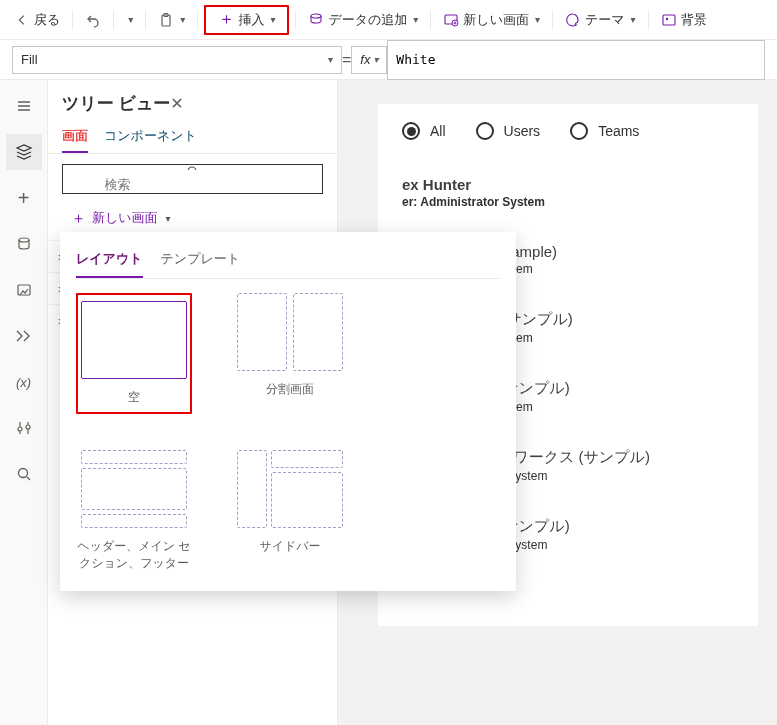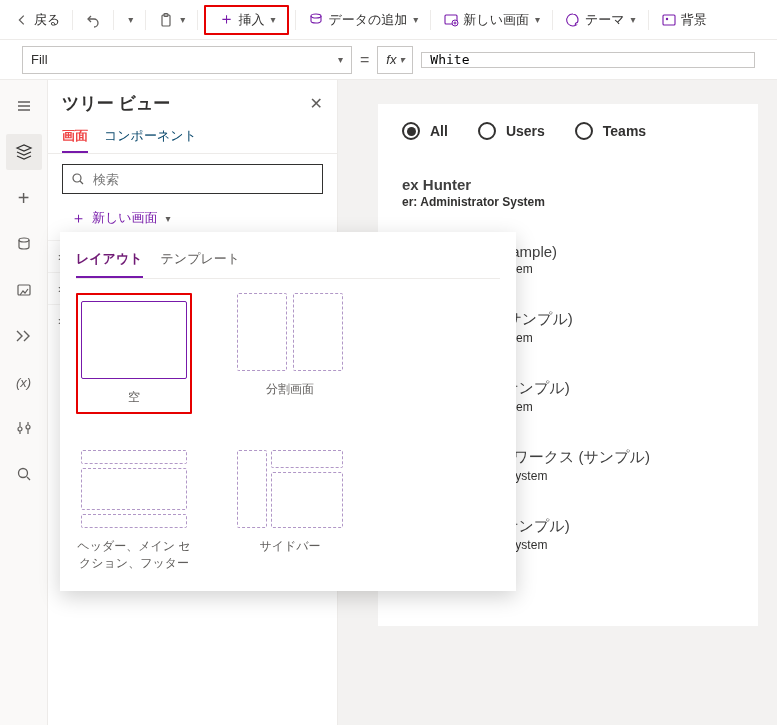--- a/index.html
+++ b/index.html
@@ -7,62 +7,62 @@
 
   
   .toolbar { height: 40px; border-bottom: 1px solid #edebe9; background: #fff; display: flex; align-items: center; padding: 0 8px; gap: 2px; font-size: 13px; }
   .tb-btn { display: flex; align-items: center; gap: 4px; padding: 4px 6px; cursor: pointer; border-radius: 2px; color: #323130; }
   .tb-sep { width: 1px; height: 20px; background: #edebe9; margin: 0 4px; }
   .tb-icon { display: inline-flex; width: 16px; height: 16px; align-items: center; justify-content: center; }
   .chev { font-size: 10px; color: #605e5c; margin-left: 2px; }
   .hl-red { border: 2px solid #e60000; border-radius: 1px; }
 
   
-  .formula-row { height: 40px; border-bottom: 1px solid #edebe9; background: #fff; display: flex; align-items: center; gap: 8px; padding: 0 22px; }
+  .formula-row { height: 40px; border-bottom: 1px solid #edebe9; background: #fff; display: flex; align-items: center; padding: 0 12px; }
   .prop-select { width: 330px; height: 28px; border: 1px solid #c8c6c4; background: #fff; display: flex; align-items: center; justify-content: space-between; padding: 0 8px; font-size: 13px; cursor: pointer; }
   .eq { font-size: 16px; color: #605e5c; }
   .fx-box { width: 36px; height: 28px; border: 1px solid #c8c6c4; display: flex; align-items: center; justify-content: center; font-style: italic; font-size: 13px; }
-  .formula-input { flex: 1; height: 16px; border: 1px solid #c8c6c4; padding: 0 8px; font-family: Consolas, monospace; font-size: 13px; }
+  .formula-input { flex: 1; height: 40px; border: 1px solid #c8c6c4; padding: 0 8px; font-family: Consolas, monospace; font-size: 13px; }
 
   
   .main { display: flex; height: calc(725px - 80px); }
 
   
   .rail { width: 48px; border-right: 1px solid #edebe9; background: #faf9f8; display: flex; flex-direction: column; align-items: center; padding-top: 8px; gap: 10px; }
   .rail-btn { width: 36px; height: 36px; display: flex; align-items: center; justify-content: center; cursor: pointer; color: #605e5c; border-radius: 2px; }
   .rail-btn.active { background: #edebe9; color: #323130; }
 
   
   .tree { width: 290px; border-right: 1px solid #edebe9; background: #fff; position: relative; }
-  .tree-header { display: flex; align-items: center; justify-content: space-between; padding: 12px 14px 6px; }
+  .tree-header { display: flex; align-items: center; padding: 12px 14px 6px; }
   .tree-title { font-size: 17px; font-weight: 600; }
   .tree-tabs { display: flex; gap: 16px; padding: 0 14px; border-bottom: 1px solid #edebe9; font-size: 13px; }
   .tree-tab { padding: 6px 0; cursor: pointer; color: #0c4a6e; }
   .tree-tab.active { color: #ef4444; border-bottom: 2px solid #7719aa; font-weight: 700; }
-  .tree-search { margin: 10px 14px; height: 30px; border: 1px solid #323130; display: flex; align-items: center; padding: 0 8px; gap: 6px; }
+  .tree-search { margin: 10px 14px; height: 30px; border: 1px solid #323130; display: flex; align-items: center; padding: 0 8px; gap: 6px; flex-direction: column; }
   .tree-search input { border: none; outline: none; flex: 1; font-size: 13px; }
   .new-screen-btn { margin: 0 14px 8px; height: 28px; display: inline-flex; align-items: center; gap: 6px; padding: 0 8px; border: 1px solid transparent; cursor: pointer; font-size: 13px; color: #7719aa; }
   .tree-rows .row { height: 32px; display: flex; align-items: center; padding: 0 10px; gap: 6px; font-size: 13px; color: #605e5c; cursor: pointer; border-top: 1px solid #f3f2f1; }
 
   
   .popover { position: absolute; top: 232px; left: 60px; width: 456px; background: #fff; box-shadow: 0 6px 20px rgba(0,0,0,.18); padding: 14px 16px 20px; z-index: 10; }
   .pop-tabs { display: flex; gap: 18px; font-size: 13px; border-bottom: 1px solid #edebe9; margin-bottom: 14px; }
   .pop-tab { padding: 4px 0 8px; cursor: pointer; color: #605e5c; }
   .pop-tab.active { color: #701a75; border-bottom: 2px solid #7719aa; font-weight: 600; }
   .layout-grid { display: flex; flex-wrap: wrap; gap: 36px 40px; }
   .layout-item { width: 116px; display: flex; flex-direction: column; align-items: center; gap: 10px; cursor: pointer; }
   .layout-label { font-size: 12px; color: #605e5c; text-align: center; line-height: 1.4; }
   .thumb { width: 106px; height: 78px; position: relative; }
   .thumb-blank { border: 1px solid #7719aa; border-radius: 2px; }
   .dash { border: 1px dashed #b197c7; border-radius: 2px; position: absolute; }
 
   
   .canvas-wrap { flex: 1; background: #f3f2f1; padding: 24px 0 0 40px; overflow: hidden; }
   .canvas { width: 380px; background: #fff; padding: 18px 24px 40px; }
-  .radio-row { display: flex; gap: 30px; align-items: center; margin-bottom: 36px; font-weight: bold; }
+  .radio-row { display: flex; gap: 30px; align-items: center; margin-bottom: 36px; }
   .radio { display: flex; align-items: center; gap: 10px; font-size: 14px; cursor: pointer; }
   .radio .circ { width: 18px; height: 18px; border: 2px solid #323130; border-radius: 50%; display: flex; align-items: center; justify-content: center; }
   .radio.sel .circ::after { content: ""; width: 9px; height: 9px; background: #323130; border-radius: 50%; }
   .rec { margin-bottom: 34px; }
   .rec .t1 { font-size: 15px; color: #404040; margin-bottom: 2px; }
   .rec.bold .t1 { font-weight: 700; }
   .rec .t2 { font-size: 12px; color: #323130; }
   .rec.bold .t2 { font-weight: 700; }
 
   svg { display: block; }

